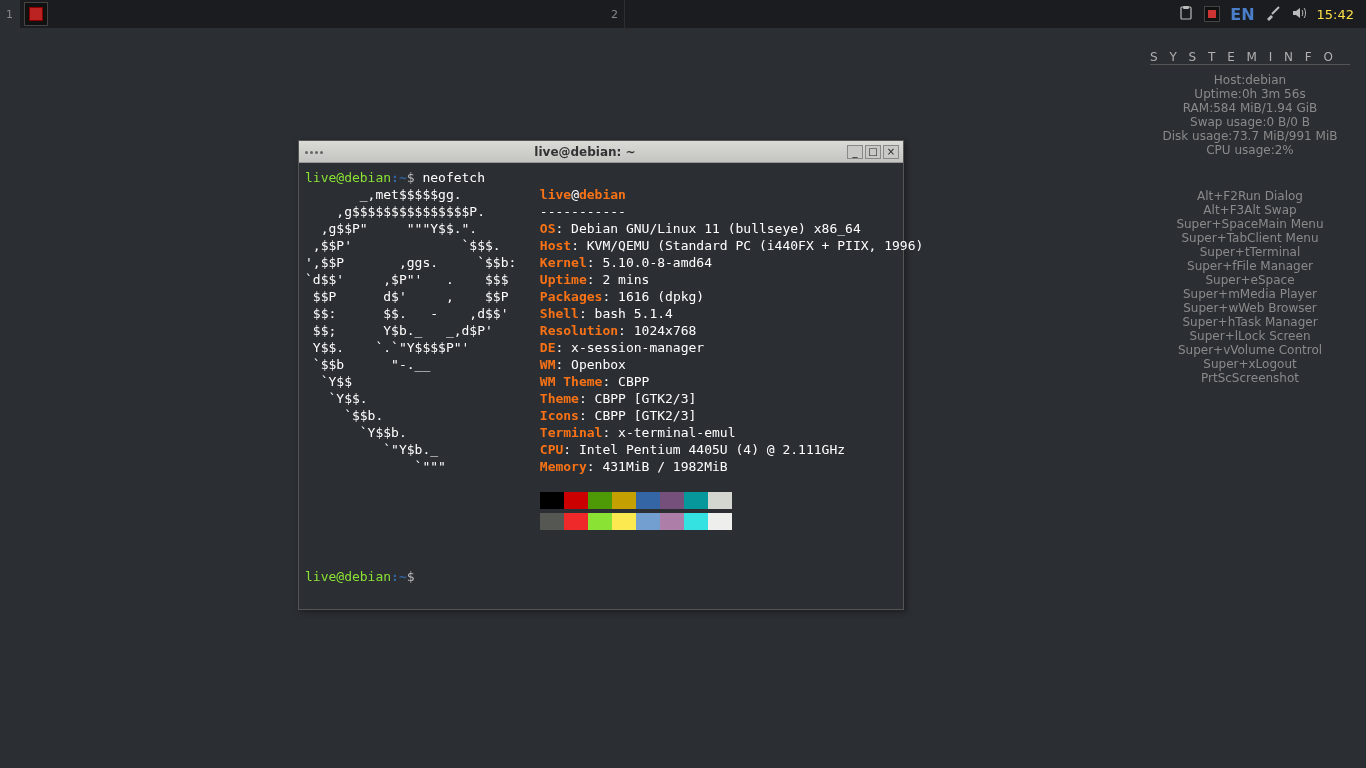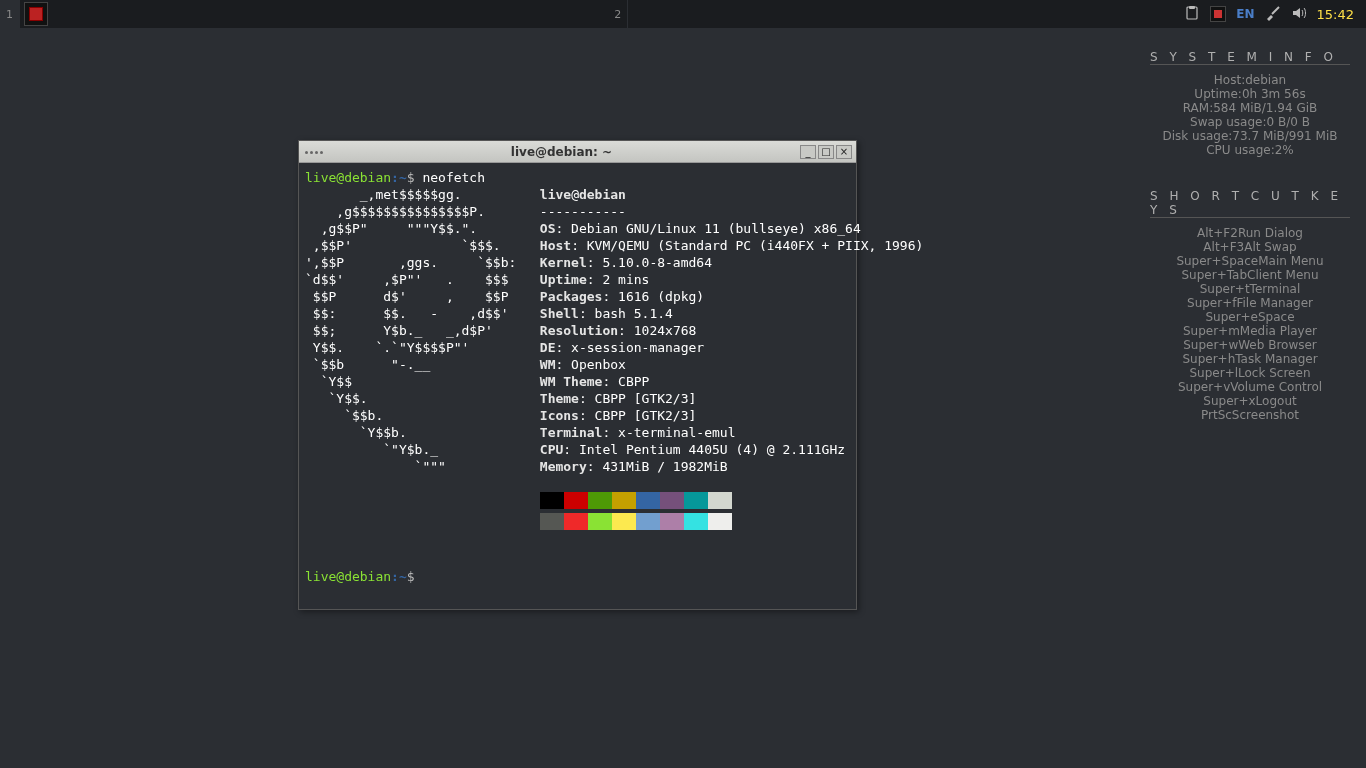--- a/index.html
+++ b/index.html
@@ -31,40 +31,40 @@
   width: 24px; height: 24px; margin: 2px 4px;
   background: #111;
   border: 1px solid #444;
   display: flex; align-items: center; justify-content: center;
 }
 .app-icon .inner {
   width: 14px; height: 14px;
   background: #b22; border: 1px solid #800;
 }
 .tray { margin-left: auto; display: flex; align-items: center; gap: 10px; padding-right: 12px; height: 100%; }
-.tray .lang { color: #4a7ec8; font-weight: bold; font-size: 12px; }
+.tray .lang { color: #4a7ec8; font-weight: bold; font-size: 16px; }
 .tray .clock { color: #fde047; font-size: 13px; }
 .tray svg { width: 16px; height: 16px; }
 .rec-icon { width:16px;height:16px;background:#111;border:1px solid #444;display:flex;align-items:center;justify-content:center; }
 .rec-icon .d { width:8px;height:8px;background:#c33; }
 
 .conky {
   position: absolute; top: 50px; right: 16px; width: 200px;
   color: #8a8a8a; font-size: 12px; line-height: 14px;
 }
 .conky h3 {
   color: #b0b0b0; font-size: 12px; font-weight: normal;
   letter-spacing: 4px; border-bottom: 1px solid #555;
   margin-bottom: 8px;
 }
 .conky .sect { margin-bottom: 32px; }
 .crow { display: flex; justify-content: center; }
 
 .win {
-  position: absolute; left: 298px; top: 140px; width: 559px;
+  position: absolute; left: 298px; top: 140px; width: 606px;
   background: #cfd0cd;
   border: 1px solid #555;
   box-shadow: 2px 2px 6px rgba(0,0,0,.4);
 }
 .titlebar {
   height: 22px; background: linear-gradient(#dadbd7,#c4c5c1);
   display: flex; align-items: center; font-size: 12px; color: #333;
   border-bottom: 1px solid #999;
 }
 .titlebar .left { padding-left: 6px; display:flex; gap:2px; }
@@ -75,21 +75,21 @@
 .term {
   background: #2b2e33;
   padding: 6px 6px 24px 6px;
   font-family: "DejaVu Sans Mono","Courier New",monospace;
   font-size: 13px; line-height: 17px;
   white-space: pre;
   color: #d6d6d6;
 }
 .g { color: #8ae234; font-weight: normal; }
 .b { color: #3465a4; font-weight: bold; }
-.r { color: #e5e5e5; font-weight: bold; text-align: center; }
+.r { color: #f97316; font-weight: bold; text-align: center; }
 .w { color: #ffffff; }
 .dim { color: #bbb; }
 .sw { width:24px; height:17px; }
 </style>
 </head>
 <body>
 
 <div class="panel">
   <div class="ws-group">
     <div class="ws active">1</div>
@@ -153,21 +153,20 @@
           <span>Disk usage:</span>
           <span>73.7 MiB/991 MiB</span>
         </div>
         <div class="crow">
           <span>CPU usage:</span>
           <span>2%</span>
         </div>
       </div>
   </div>
   <div class="sect">
-    <h3>S H O R T C U T    K E Y S</h3>
     <div id="keyrows">
         <div class="crow">
           <span>Alt+F2</span>
           <span>Run Dialog</span>
         </div>
         <div class="crow">
           <span>Alt+F3</span>
           <span>Alt Swap</span>
         </div>
         <div class="crow">

